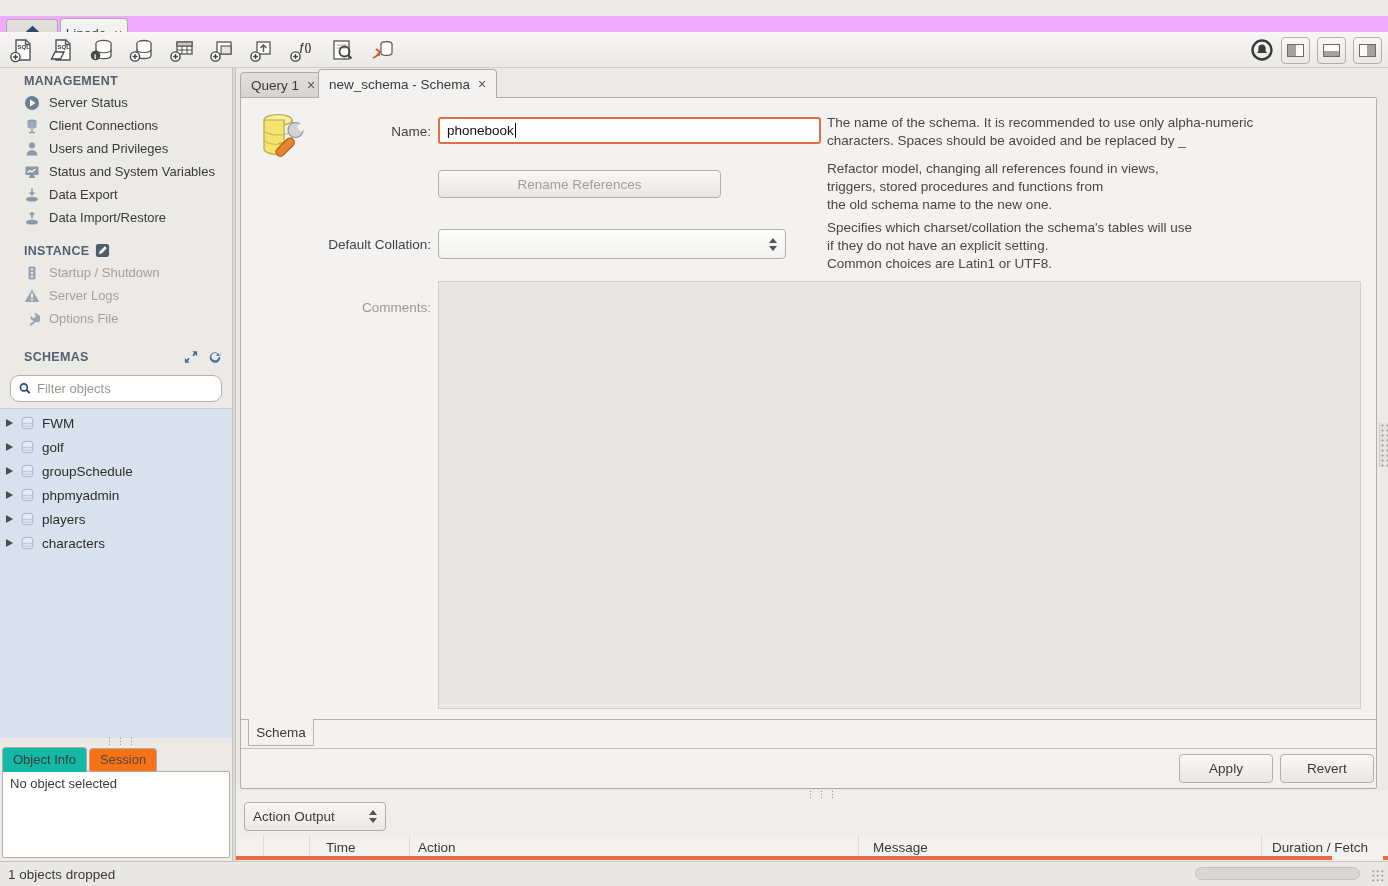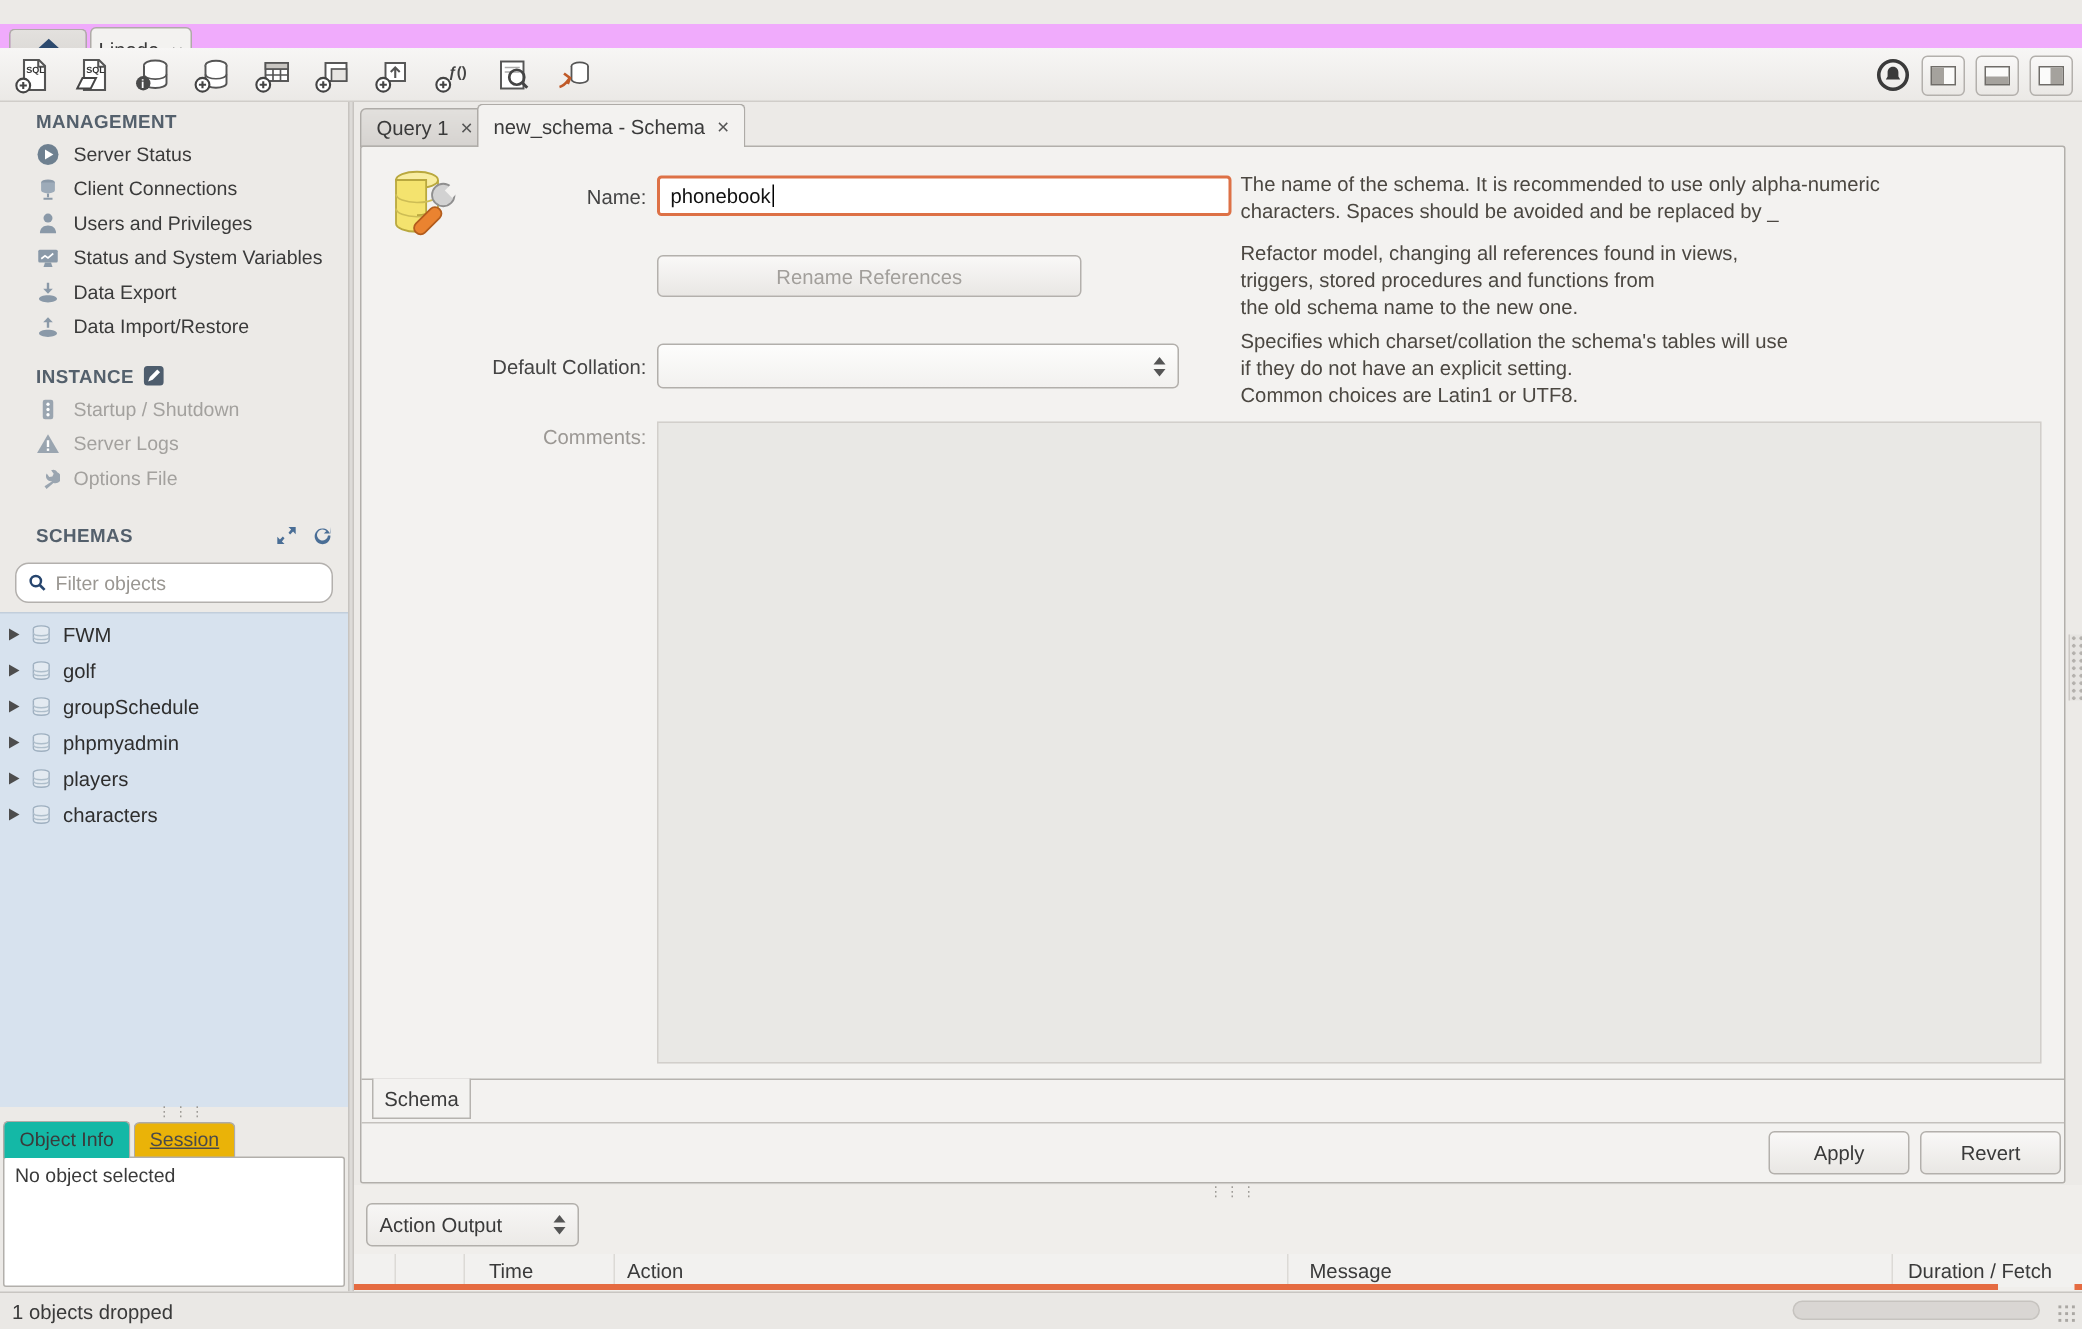--- a/index.html
+++ b/index.html
@@ -46,21 +46,21 @@
   .filterbox input { border:none; outline:none; flex:1; font:13px "Liberation Sans","DejaVu Sans",sans-serif; color:#333; background:transparent; }
   .filterbox input::placeholder { color:#9a9792; }
   .tree { flex:1; background:#d7e2ee; border-top:1px solid #c2cedb; overflow:hidden; padding-top:2px; }
   .trow { height:24px; display:flex; align-items:center; gap:7px; padding-left:6px; font-size:13.5px; color:#2e2e2e; cursor:default; }
   .arrow { width:0; height:0; border-left:7px solid #4d4d4d; border-top:4.5px solid transparent; border-bottom:4.5px solid transparent; flex:none; }
   .hsplit { height:7px; position:relative; }
   .hsplit .grip { position:absolute; left:105px; top:2px; color:#9a9792; font-size:9px; letter-spacing:2px; line-height:3px; }
   .objtabs { height:27px; display:flex; align-items:flex-end; padding-left:2px; }
   .otab { border:1px solid #aeaba7; border-bottom:none; border-radius:4px 4px 0 0; padding:4px 10px 5px 10px; font-size:13px; }
   .otab.active { background:#14b8a6; position:relative; z-index:2; }
-  .otab.inactive { background:#eab308; color:#4a4a4a; margin-left:2px; height:24px; padding-top:3px;text-decoration:underline; }
+  .otab.inactive { background:#f97316; color:#4a4a4a; margin-left:2px; height:24px; padding-top:3px; }
   .objpanel { height:87px; margin:0 2px 3px 2px; background:#ffffff; border:1px solid #b2afab; border-radius:2px;
               padding:4px 7px; position:relative; z-index:1; margin-top:-1px; }
 
   
   .maintabs { position:absolute; left:236px; top:68px; height:30px; right:0; }
   .mtab { position:absolute; border:1px solid #aeaba7; border-radius:4px 4px 0 0;
           display:flex; align-items:center; gap:6px; padding:0 10px; font-size:13.5px; }
   .mtab.inactive { left:4px; top:4px; height:26px; background:linear-gradient(#e2e0dd,#d6d3d0); border-bottom:1px solid #aeaba7; }
   .mtab.active { left:82px; top:1px; height:29px; background:#f3f2f0; border-bottom:none; z-index:3; }
 
@@ -464,21 +464,21 @@
       <span></span>
       <span class="spin">
           <span class="up"></span>
           <span class="dn"></span>
         </span>
     </div>
     <div class="help" style="top:121px;">Specifies which charset/collation the schema's tables will use
 if they do not have an explicit setting.
 Common choices are Latin1 or UTF8.</div>
 
-    <div class="flabel dim" style="top:186px;text-align:right;">Comments:</div>
+    <div class="flabel dim" style="top:202px;text-align:right;">Comments:</div>
     <div class="comments"></div>
 
     <div class="bline"></div>
     <div class="btab">
         <span>Schema</span>
       </div>
     <div class="footline"></div>
     <button class="btn apply">Apply</button>
     <button class="btn revert">Revert</button>
   </div>

